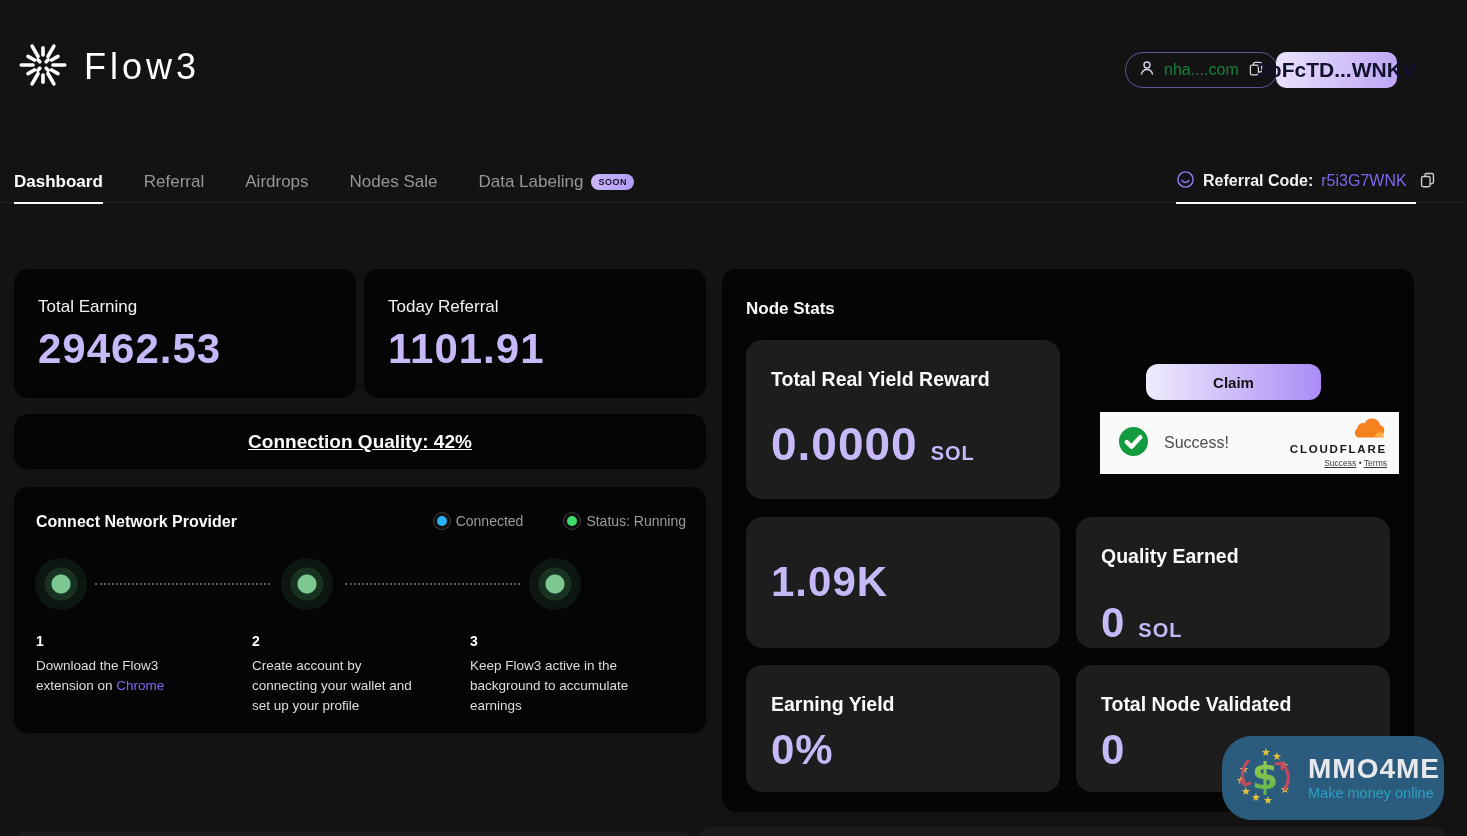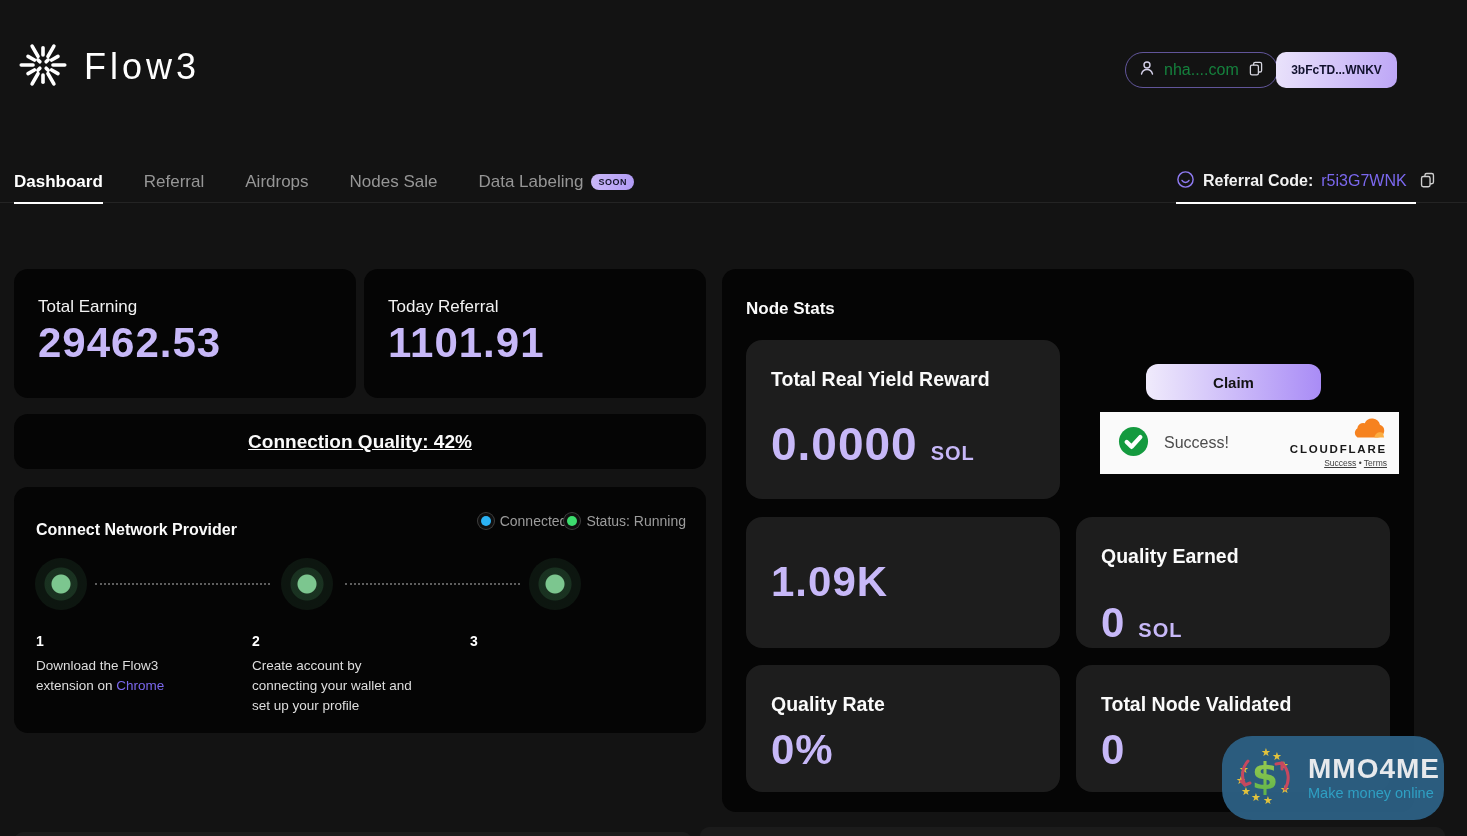--- a/index.html
+++ b/index.html
@@ -8,48 +8,48 @@
   .abs{position:absolute;}
 
   
   .logo{left:14px;top:36px;display:flex;align-items:center;gap:12px;}
   .logo-text{font-size:36px;font-weight:400;letter-spacing:4px;color:#fff;}
   .account-pill{left:1125px;top:52px;height:36px;border:1px solid rgba(150,130,245,.6);
     border-radius:19px;display:flex;align-items:center;gap:9px;padding:0 13px;box-sizing:border-box;cursor:pointer;}
   .account-email{font-size:16px;color:#15803d;}
   .wallet-btn{left:1276px;top:52px;width:121px;height:36px;border:none;border-radius:10px;
     background:linear-gradient(100deg,#eae3fb 0%,#bda6f6 100%);color:#12122e;font-weight:700;
-    font-size:12px;font-family:"Liberation Sans",sans-serif;display:flex;align-items:center;justify-content:center;cursor:pointer;}
+    font-size:21px;font-family:"Liberation Sans",sans-serif;display:flex;align-items:center;justify-content:center;cursor:pointer;}
 
   
   .nav{left:0;top:160px;width:1467px;height:43px;border-bottom:1px solid #242424;box-sizing:border-box;}
   .tabs{position:absolute;left:14px;top:0;height:43px;display:flex;gap:41px;align-items:center;}
   .tab{font-size:17px;color:#969696;height:43px;display:flex;align-items:center;gap:8px;cursor:pointer;position:relative;}
   .tab.active{color:#fff;font-weight:700;}
   .tab.active::after{content:"";position:absolute;left:0;right:0;bottom:-1px;height:2px;background:#fff;}
   .soon-badge{padding:3px 7px;border-radius:9px;background:linear-gradient(100deg,#cbb9f8,#b09af5);
     color:#14142a;font-size:9px;font-weight:700;letter-spacing:.5px;}
   .referral-block{position:absolute;left:1176px;top:0;width:240px;height:42px;display:flex;
     align-items:center;gap:8px;border-bottom:2px solid #fff;cursor:default;}
   .referral-label{font-size:16px;font-weight:700;color:#f2f2f2;white-space:nowrap;}
   .referral-code{font-size:16px;color:var(--accent_purple,#7b68ee);}
 
   
   .card{position:absolute;background:#050505;border-radius:14px;box-sizing:border-box;}
   .stat-label{font-size:17px;color:#f2f2f2;}
   .big-num{font-size:42px;font-weight:700;color:var(--lavender,#c7b8f8);letter-spacing:1px;}
 
   .earn-card{padding:28px 24px 0 24px;}
-  .earn-card .big-num{margin-top:2px;}
+  .earn-card .big-num{margin-top:8px;}
 
   .conn-card{display:flex;align-items:center;justify-content:center;font-size:19px;font-weight:700;color:#fafafa;text-decoration:underline;}
 
   
-  .provider-title{position:absolute;left:22px;top:26px;font-size:16px;font-weight:700;color:#fafafa;margin-top:8px;}
-  .status-row{position:absolute;top:26px;right:20px;display:flex;}
+  .provider-title{position:absolute;left:22px;top:26px;font-size:16px;font-weight:700;color:#fafafa;}
+  .status-row{position:absolute;top:26px;right:20px;display:flex;gap:44px;}
   .status-item{display:flex;align-items:center;gap:9px;font-size:14px;color:#9c9c9c;}
   .ring-dot{width:10px;height:10px;border-radius:50%;box-shadow:0 0 0 3px #101010,0 0 0 4px #3d3d3d;}
   .halo-dot{position:absolute;width:52px;height:52px;border-radius:50%;
     background:radial-gradient(circle,var(--green_dot,#7cc68f) 0 9px,rgba(46,94,60,.5) 10px 16px,rgba(34,66,44,.28) 17px 26px);}
   .dotline{position:absolute;border-top:2px dotted #5e5e5e;width:175px;}
   .step{position:absolute;top:146px;}
   .step-num{font-size:14px;font-weight:700;color:#fff;margin-bottom:7px;}
   .step-text{font-size:13.5px;color:#dedede;line-height:20px;}
   .step-link{color:var(--accent_purple,#8b76f3);cursor:pointer;}
 
@@ -203,20 +203,21 @@
     <div class="step" style="left:22px;width:175px;">
       <div class="step-num">1</div>
       <div class="step-text"><span>Download the Flow3 extension on </span><span class="step-link">Chrome</span></div>
     </div>
     <div class="step" style="left:238px;width:165px;">
       <div class="step-num">2</div>
       <div class="step-text"><span>Create account by connecting your wallet and set up your profile</span></div>
     </div>
     <div class="step" style="left:456px;width:175px;">
       <div class="step-num">3</div>
+      <div class="step-text"><span>Keep Flow3 active in the background to accumulate earnings</span></div>
     </div>
   </div>
 
   <div class="card" style="left:722px;top:269px;width:692px;height:543px;">
     <div class="ns-title">Node Stats</div>
 
     <div class="inner-card" style="left:24px;top:71px;width:314px;height:159px;">
       <div class="inner-label">Total Real Yield Reward</div>
       <div class="inner-value">
         <span class="inner-num yield-num">0.0000</span>
@@ -261,21 +262,21 @@
 
     <div class="inner-card" style="left:354px;top:248px;width:314px;height:131px;">
       <div class="inner-label">Quality Earned</div>
       <div class="inner-value">
         <span class="inner-num">0</span>
         <span class="inner-unit">SOL</span>
       </div>
     </div>
 
     <div class="inner-card" style="left:24px;top:396px;width:314px;height:127px;">
-      <div class="inner-label">Quality Rate</div>
+      <div class="inner-label">Earning Yield</div>
       <div class="inner-value">
         <span class="inner-num">0%</span>
       </div>
     </div>
 
     <div class="inner-card" style="left:354px;top:396px;width:314px;height:127px;">
       <div class="inner-label">Total Node Validated</div>
       <div class="inner-value">
         <span class="inner-num">0</span>
       </div>

